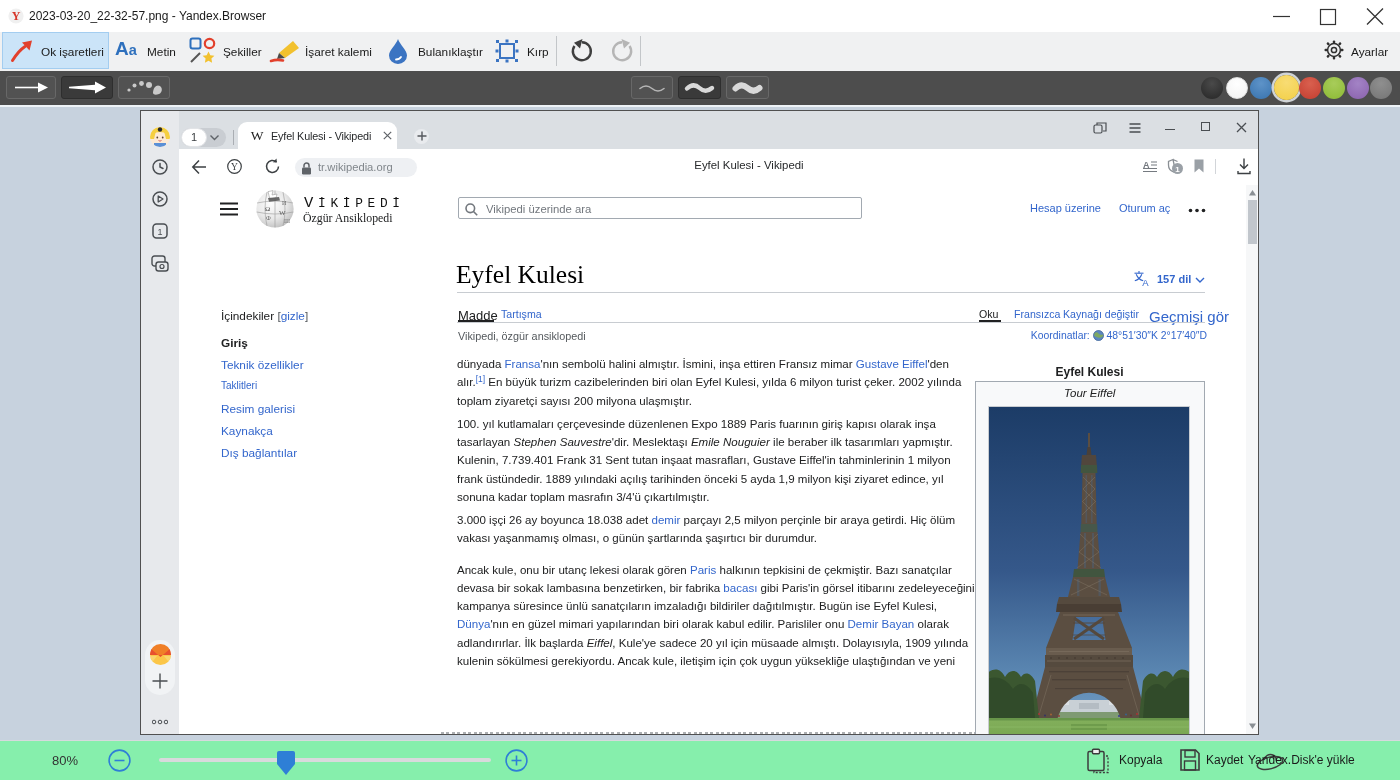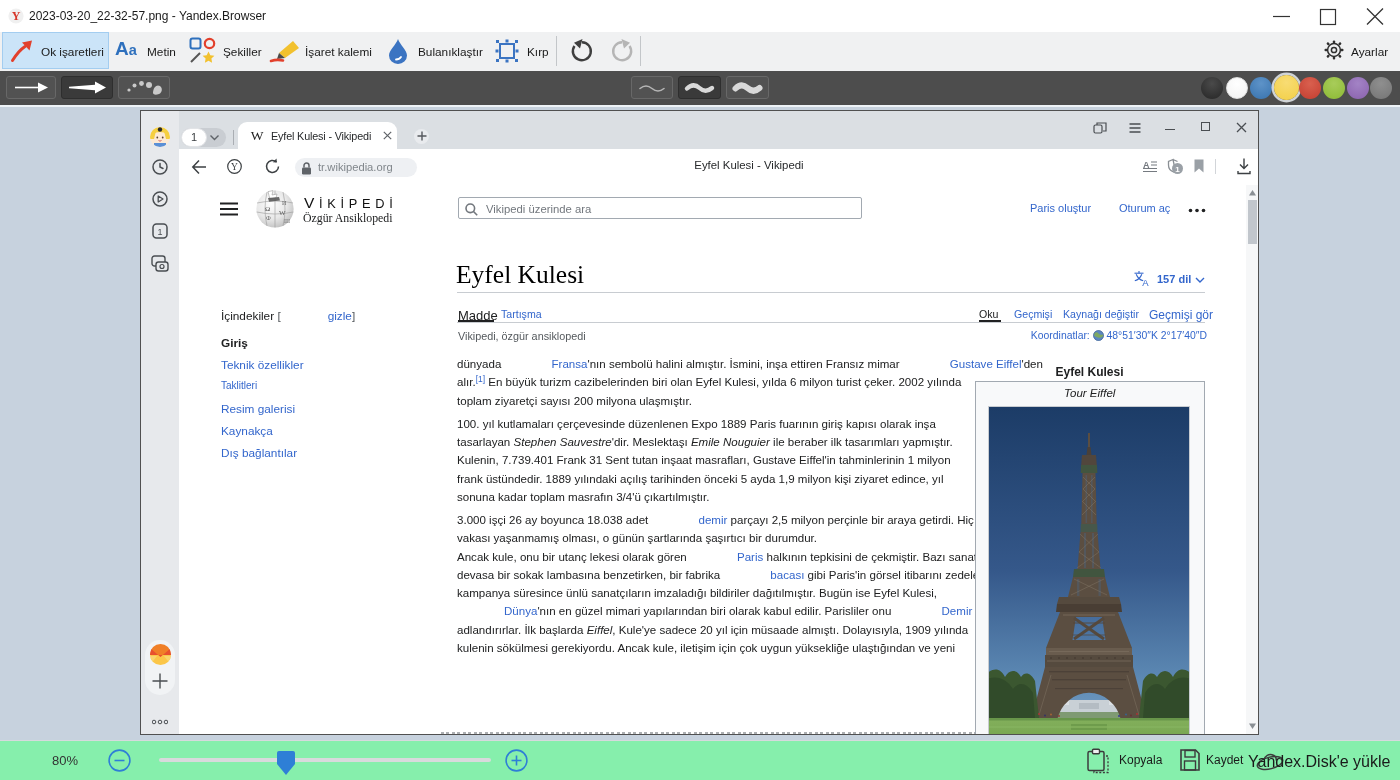--- a/index.html
+++ b/index.html
@@ -37,21 +37,21 @@
 #addrbar { position:absolute; left:38px; top:38px; width:1079px; height:36px; background:#ffffff; }
 
 #content { position:absolute; left:38px; top:74px; width:1067px; height:549px; background:#ffffff; overflow:hidden; }
 #scrollbar { position:absolute; left:1105px; top:74px; width:12px; height:549px; background:#f6f7f8; }
 
 
 #bottombar { position:absolute; left:0; top:740px; width:1400px; height:40px; background:#86efac; border-top:1px solid #d7dadd; }
 
 
 .pl { white-space:nowrap; }
-.blue { color:#3366cc; text-decoration:none;padding-left:47px; }
+.blue { color:#3366cc; text-decoration:none; }
 .wikitxt { font-size:11.55px; color:#202122; line-height:18.3px; }
 </style>
 </head>
 <body>
 <div id="app">
 
   <div id="titlebar">
     <svg class="abs" style="left:8px;top:8px" width="16" height="16" viewBox="0 0 16 16">
       <circle cx="8" cy="8" r="7.6" fill="#f0f0f0"></circle>
       <text x="8" y="12.2" font-family="Liberation Serif,serif" font-weight="bold" font-size="12" fill="#d6382b" text-anchor="middle">Y</text>
@@ -362,31 +362,31 @@
               <path d="M21 0.5 L21 37.5"></path>
           </g>
           <path d="M14 1.6 L19 0.6 L18 5 L23 4 L22 8 L16 9 L15 5.5 Z" fill="#fff" stroke="#888" stroke-width="0.5"></path>
           <path d="M14 8 L25 7 L26 10.5 L15 11.8 Z" fill="#5a5a5a" opacity="0.9"></path>
           <text x="11" y="21" font-size="7" fill="#444" font-family="Liberation Serif,serif">Ω</text>
           <text x="28" y="15" font-size="6" fill="#666" font-family="Liberation Serif,serif">И</text>
           <text x="25" y="25" font-size="7" fill="#555" font-family="Liberation Serif,serif">W</text>
           <text x="12" y="30" font-size="6" fill="#666" font-family="Liberation Serif,serif">Ф</text>
           <text x="30" y="33" font-size="6" fill="#777" font-family="Liberation Serif,serif">Ш</text>
         </svg>
-        <div class="abs" style="left:125px;top:8.5px;font-family:Liberation Sans, sans-serif;font-size:15.5px;letter-spacing:4.7px;color:#111">V<span style="font-size:12.8px">İKİPEDİ</span></div>
+        <div class="abs" style="left:125px;top:8.5px;font-family:Liberation Mono, monospace;font-size:15.5px;letter-spacing:4.7px;color:#111">V<span style="font-size:12.8px">İKİPEDİ</span></div>
         <div class="abs" style="left:124px;top:26px;font-family:'Liberation Serif',serif;font-size:11.8px;color:#202122">Özgür Ansiklopedi</div>
 
         <div class="abs" style="left:279px;top:12px;width:404px;height:22px;border:1px solid #a2a9b1;border-radius:2px;background:#fff"></div>
         <svg class="abs" style="left:286px;top:17.5px" width="13" height="13" viewBox="0 0 13 13">
           <circle cx="5.3" cy="5.3" r="4.3" fill="none" stroke="#72777d" stroke-width="1.6"></circle>
           <line x1="8.5" y1="8.5" x2="12.2" y2="12.2" stroke="#72777d" stroke-width="1.6"></line>
         </svg>
         <div class="abs" style="left:307px;top:18px;font-size:11.3px;color:#72777d">Vikipedi üzerinde ara</div>
 
-        <div class="abs" style="left:851px;top:17px;font-size:11px;color:#3366cc;white-space:nowrap">Paris oluştur</div>
+        <div class="abs" style="left:851px;top:17px;font-size:11px;color:#3366cc;white-space:nowrap">Hesap üzerine</div>
         <div class="abs" style="left:940px;top:17px;font-size:11px;color:#3366cc;white-space:nowrap">Oturum aç</div>
         <svg class="abs" style="left:1009px;top:23px" width="18" height="5" viewBox="0 0 18 5">
           <circle cx="2.5" cy="2.5" r="1.8" fill="#202122"></circle>
             <circle cx="9" cy="2.5" r="1.8" fill="#202122"></circle>
             <circle cx="15.5" cy="2.5" r="1.8" fill="#202122"></circle>
         </svg>
 
         <div class="abs" style="left:277px;top:75px;font-family:'Liberation Serif',serif;font-size:25.5px;color:#000">Eyfel Kulesi</div>
 
         <svg class="abs" style="left:955px;top:86px" width="17" height="15" viewBox="0 0 17 15">
@@ -402,23 +402,23 @@
         <svg class="abs" style="left:1016px;top:92px" width="10" height="6" viewBox="0 0 10 6">
             <path d="M1 1 L5 5 L9 1" stroke="#3366cc" stroke-width="1.4" fill="none"></path>
           </svg>
         <div class="abs" style="left:278px;top:106.5px;width:748px;height:1px;background:#c8ccd1"></div>
 
         <div class="abs" style="left:279px;top:123px;font-size:13px;color:#202122">Madde</div>
         <div class="abs" style="left:279px;top:135px;width:36px;height:1.6px;background:#202122"></div>
         <div class="abs" style="left:322px;top:123px;font-size:10.6px;color:#3366cc">Tartışma</div>
         <div class="abs" style="left:800px;top:123px;font-size:10.6px;color:#202122">Oku</div>
         <div class="abs" style="left:800px;top:135px;width:22px;height:1.6px;background:#202122"></div>
-        <div class="abs" style="left:835px;top:123px;font-size:10.6px;color:#3366cc">Geçmişi</div>
+        <div class="abs" style="left:835px;top:123px;font-size:10.6px;color:#3366cc">Fransızca</div>
         <div class="abs" style="left:884px;top:123px;font-size:10.6px;color:#3366cc;white-space:nowrap">Kaynağı değiştir</div>
-        <div class="abs" style="left:970px;top:123px;font-size:12px;color:#3366cc;white-space:nowrap">Geçmişi gör</div>
+        <div class="abs" style="left:970px;top:123px;font-size:15px;color:#3366cc;white-space:nowrap">Geçmişi gör</div>
         <div class="abs" style="left:278px;top:136.5px;width:748px;height:1px;background:#c8ccd1"></div>
 
         <div class="abs" style="left:279px;top:145px;font-size:10.8px;color:#54595d;white-space:nowrap">Vikipedi, özgür ansiklopedi</div>
 
         <div class="abs" style="left:760px;top:144.5px;width:268px;text-align:right;font-size:10.4px;color:#3366cc;white-space:nowrap">Koordinatlar: <svg width="11" height="11" viewBox="0 0 11 11" style="vertical-align:-2px">
               <circle cx="5.5" cy="5.5" r="5.2" fill="#5b87c0"></circle>
               <path d="M1.5 3 Q4 1.5 5.5 3.5 Q7 5.5 10 4.5 L10.5 6 Q8 8.5 5 7.5 Q2.5 6.8 1 5.5 Z" fill="#7ea861"></path>
               <circle cx="5.5" cy="5.5" r="5" fill="none" stroke="#46699b" stroke-width="0.7"></circle>
             </svg> 48°51′30″K 2°17′40″D</div>
 
@@ -436,21 +436,21 @@
             <div class="pl">alır.<sup style="font-size:8.5px;color:#3366cc;vertical-align:baseline;position:relative;top:-4px;line-height:0">[1]</sup> En büyük turizm cazibelerinden biri olan Eyfel Kulesi, yılda 6 milyon turist çeker. 2002 yılında</div>
             <div class="pl">toplam ziyaretçi sayısı 200 milyona ulaşmıştır.</div>
           </div>
           <div style="margin-bottom:4.8px">
             <div class="pl">100. yıl kutlamaları çerçevesinde düzenlenen Expo 1889 Paris fuarının giriş kapısı olarak inşa</div>
             <div class="pl">tasarlayan <i>Stephen Sauvestre</i>'dir. Meslektaşı <i>Emile Nouguier</i> ile beraber ilk tasarımları yapmıştır.</div>
             <div class="pl">Kulenin, 7.739.401 Frank 31 Sent tutan inşaat masrafları, Gustave Eiffel'in tahminlerinin 1 milyon</div>
             <div class="pl">frank üstündedir. 1889 yılındaki açılış tarihinden önceki 5 ayda 1,9 milyon kişi ziyaret edince, yıl</div>
             <div class="pl">sonuna kadar toplam masrafın 3/4'ü çıkartılmıştır.</div>
           </div>
-          <div style="margin-bottom:0">
+          <div style="margin-bottom:13px">
             <div class="pl">3.000 işçi 26 ay boyunca 18.038 adet <span class="blue">demir</span> parçayı 2,5 milyon perçinle bir araya getirdi. Hiç ölüm</div>
             <div class="pl">vakası yaşanmamış olması, o günün şartlarında şaşırtıcı bir durumdur.</div>
           </div>
           <div>
             <div class="pl">Ancak kule, onu bir utanç lekesi olarak gören <span class="blue">Paris</span> halkının tepkisini de çekmiştir. Bazı sanatçılar</div>
             <div class="pl">devasa bir sokak lambasına benzetirken, bir fabrika <span class="blue">bacası</span> gibi Paris'in görsel itibarını zedeleyeceğini</div>
             <div class="pl">kampanya süresince ünlü sanatçıların imzaladığı bildiriler dağıtılmıştır. Bugün ise Eyfel Kulesi,</div>
             <div class="pl"><span class="blue">Dünya</span>'nın en güzel mimari yapılarından biri olarak kabul edilir. Parisliler onu <span class="blue">Demir Bayan</span> olarak</div>
             <div class="pl">adlandırırlar. İlk başlarda <i>Eiffel</i>, Kule'ye sadece 20 yıl için müsaade almıştı. Dolayısıyla, 1909 yılında</div>
             <div class="pl">kulenin sökülmesi gerekiyordu. Ancak kule, iletişim için çok uygun yüksekliğe ulaştığından ve yeni</div>
@@ -623,16 +623,16 @@
       <rect x="5.5" y="13" width="11" height="9" fill="none" stroke="#3c3c3c" stroke-width="1.4"></rect>
     </svg>
     <div class="abs" style="left:1206px;top:11.5px;font-size:12px;color:#1a1a1a">Kaydet</div>
 
     <svg class="abs" style="left:1255px;top:9px" width="30" height="22" viewBox="0 0 30 22">
       <g stroke="#3c3c3c" stroke-width="1.5" fill="none">
         <ellipse cx="15" cy="13" rx="13" ry="5.8" transform="rotate(-14 15 13)"></ellipse>
         <path d="M9 10 C10 5.5 14 4 17 4.8 C20 5.6 21.5 8 21.2 10.5"></path>
       </g>
     </svg>
-    <div class="abs" style="left:1248px;top:11.5px;font-size:16px;color:#1a1a1a;white-space:nowrap">Yandex.Disk'e yükle</div>
+    <div class="abs" style="left:1248px;top:11.5px;font-size:12px;color:#1a1a1a;white-space:nowrap">Yandex.Disk'e yükle</div>
   </div>
 
 </div>
 
 </body></html>

